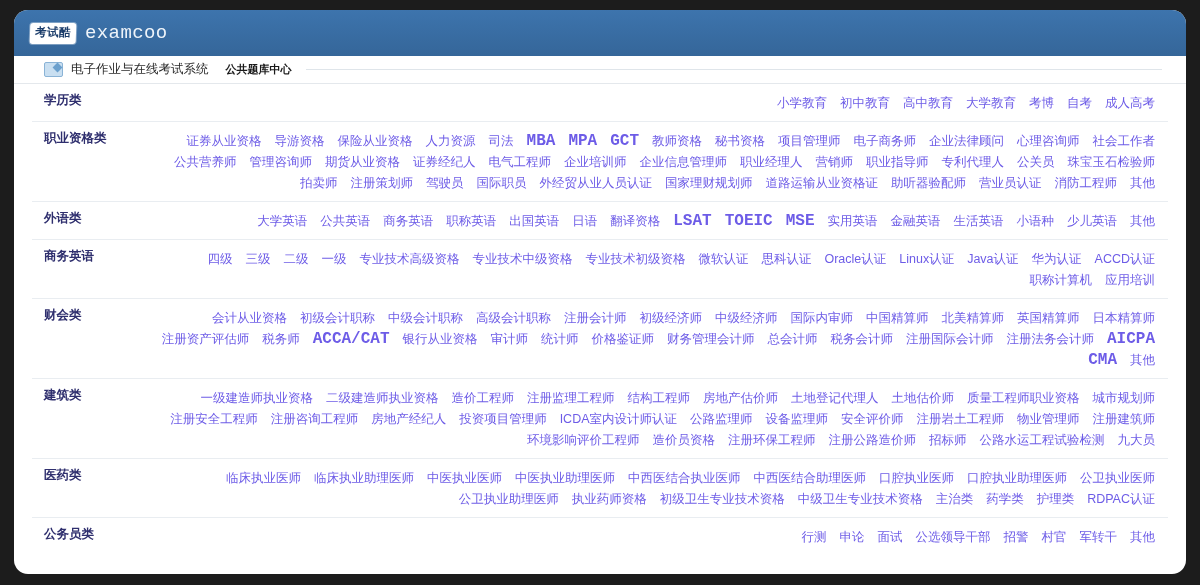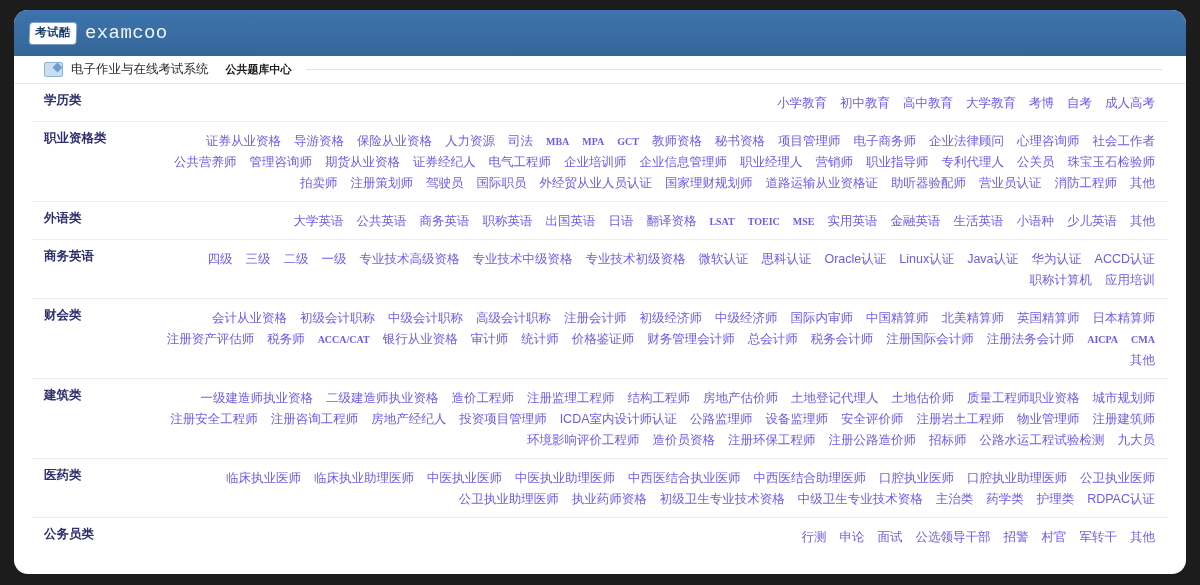--- a/index.html
+++ b/index.html
@@ -185,23 +185,23 @@
   .lnk {
     display: inline-block;
     font-size: 12.5px;
     color: #6d5ce7;
     text-decoration: none;
     white-space: nowrap;
     margin-right: 13px;
     cursor: pointer;
   }
   .lnk.latin {
-    font-family: Liberation Serif, serif;
-    font-weight: bold;
-    font-size: 10px;
+    font-family: Liberation Mono, monospace;
+    font-weight: bold;
+    font-size: 16px;
   }
 </style>
 </head>
 <body>
 
 <div id="screen">
   <div class="window">
 
     <div class="topbar">
       <div class="brand">

